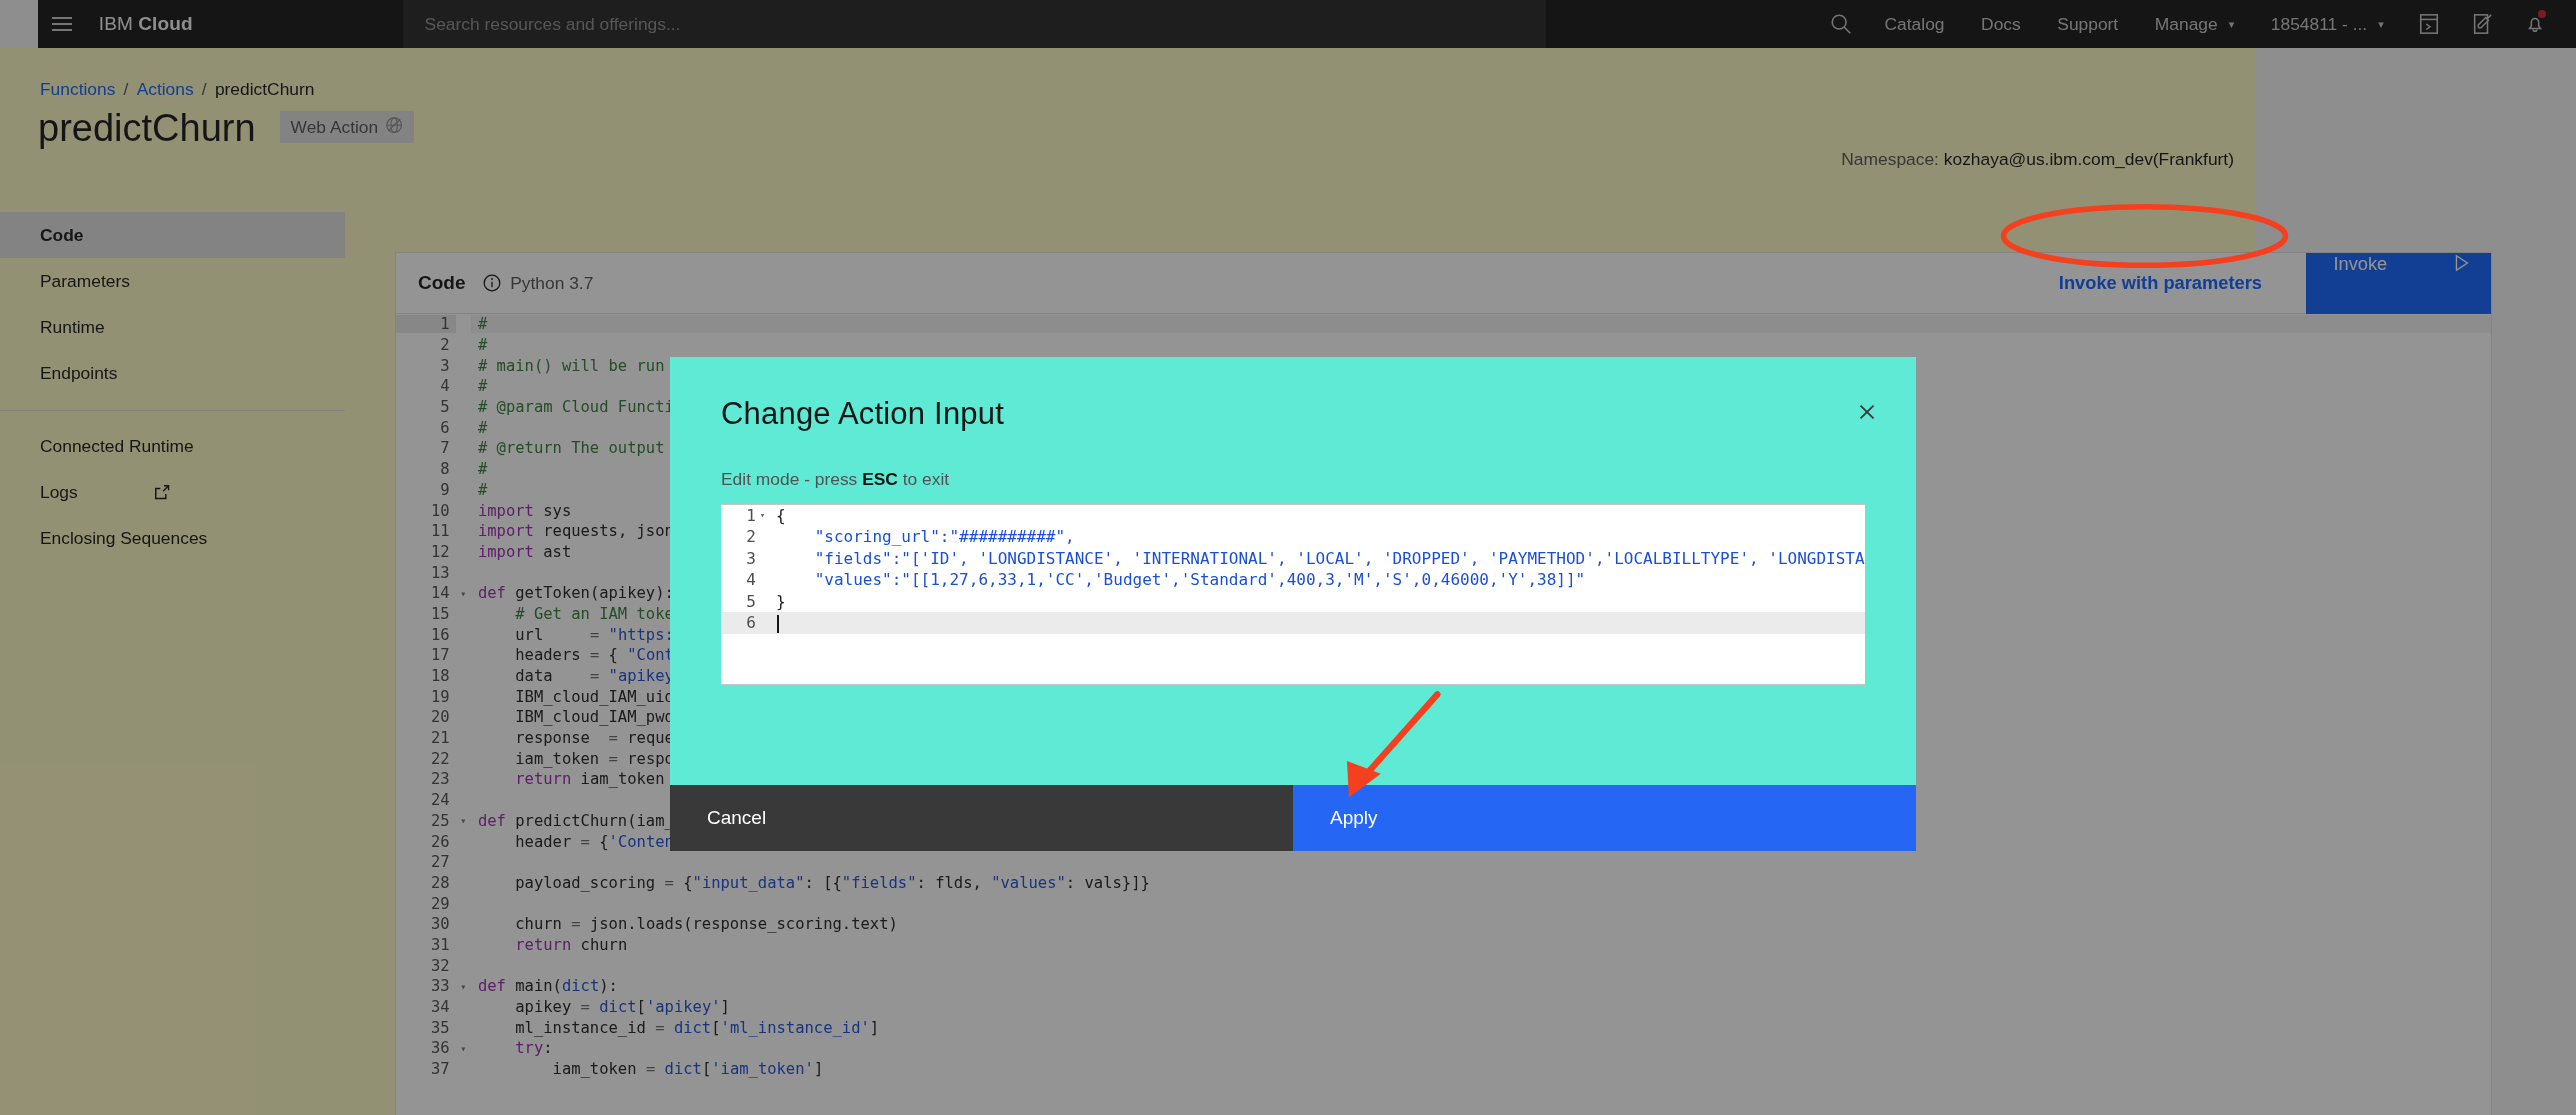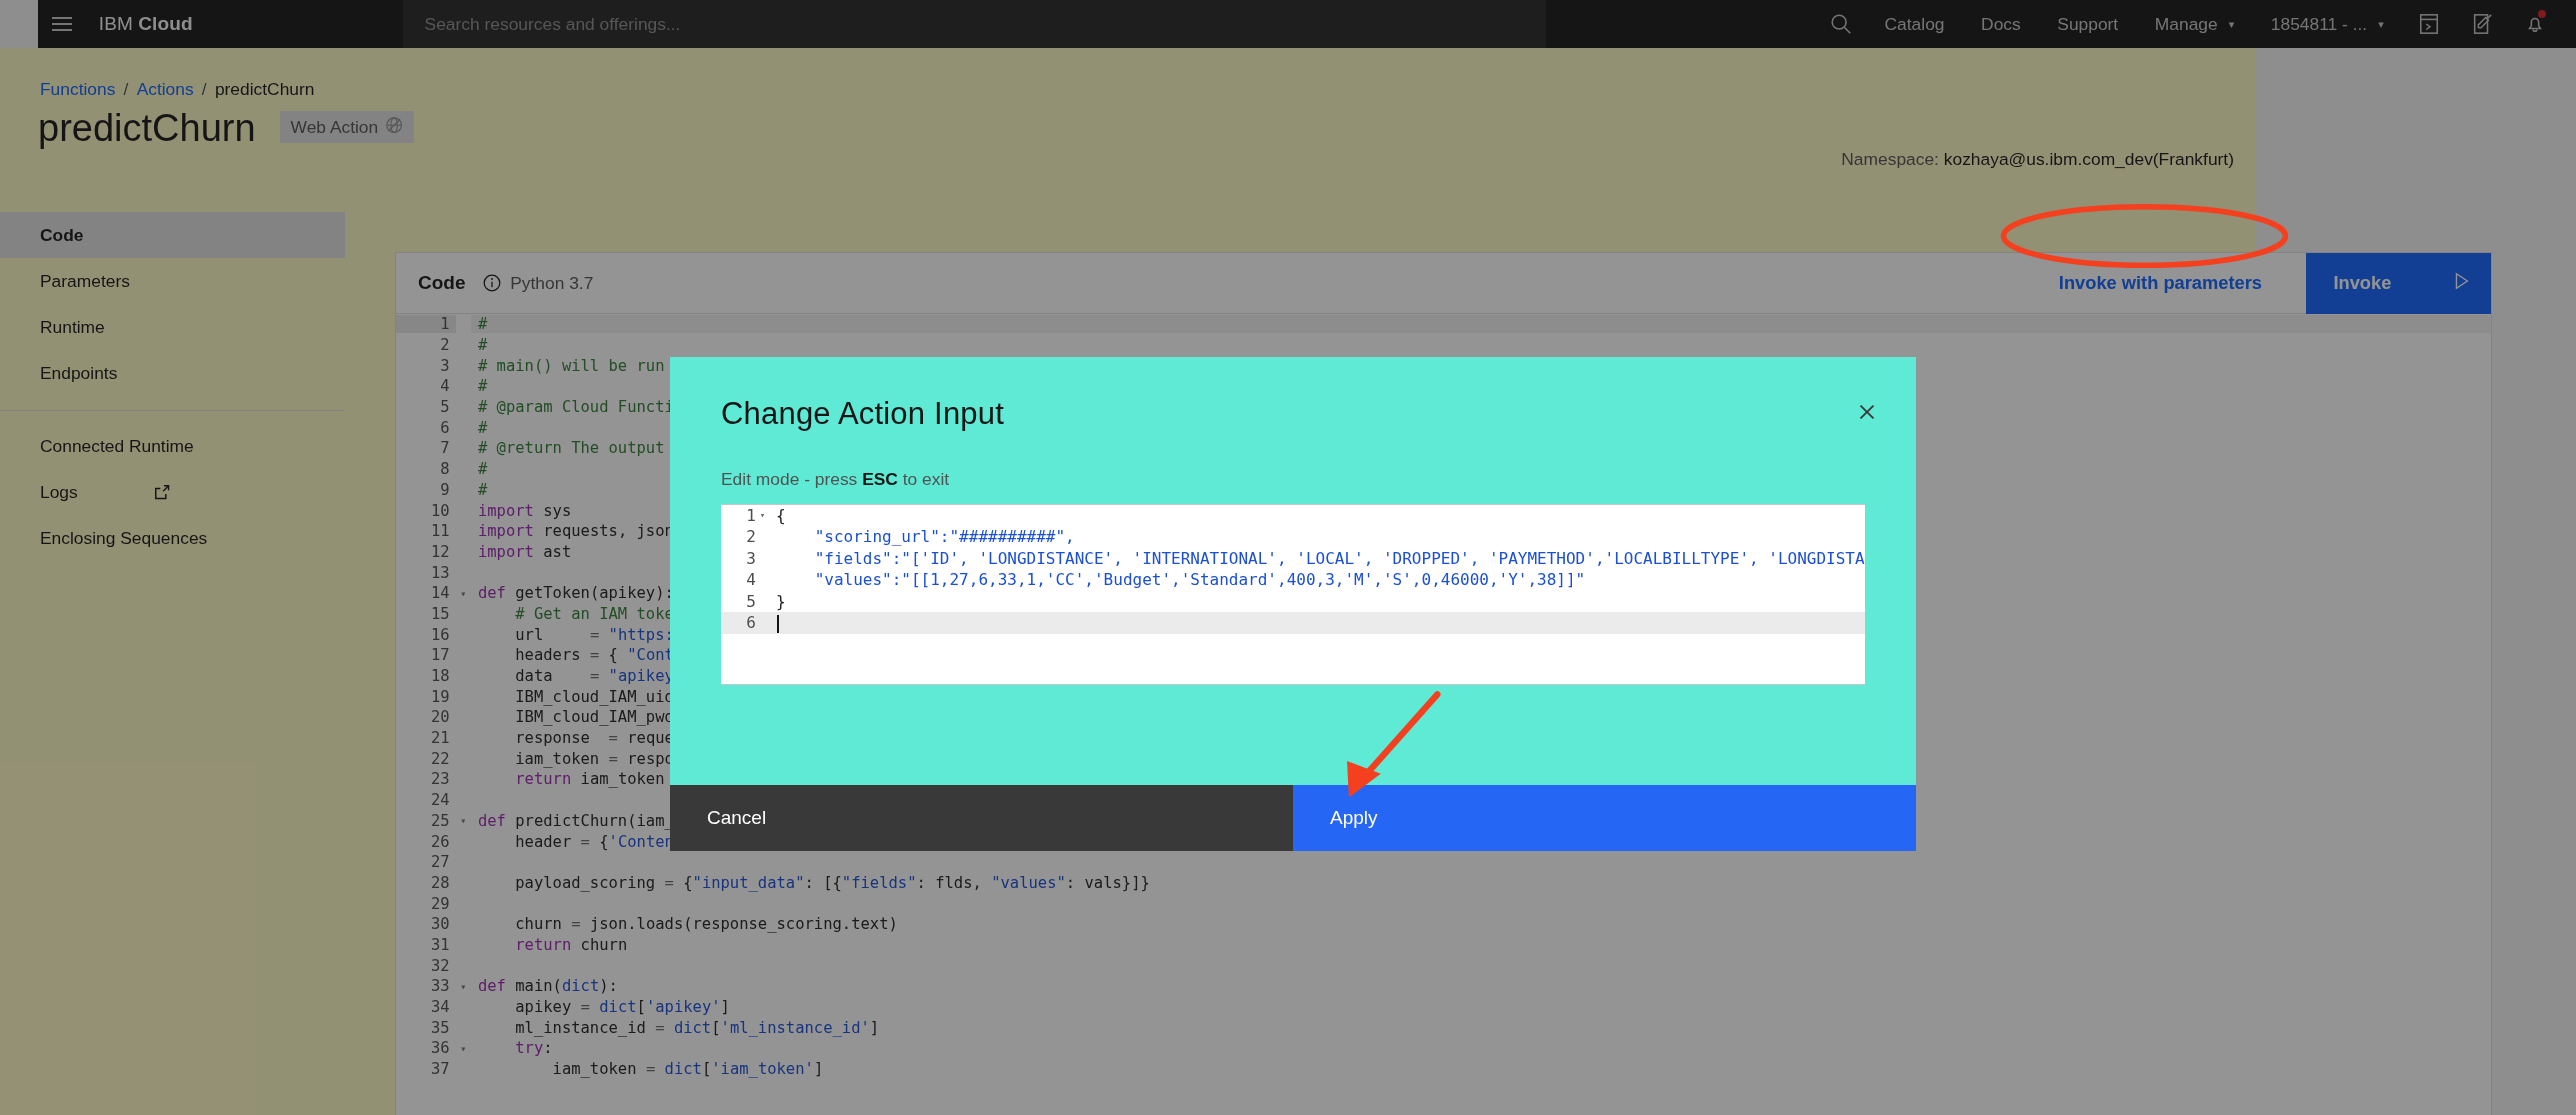--- a/index.html
+++ b/index.html
@@ -87,22 +87,22 @@
   .code-header .ttl { font-size:19px; font-weight:700; color:#161616; }
   .code-header .infoicon { margin-left:16.5px; display:flex; align-items:center; }
   .code-header .runtime { margin-left:8.2px; font-size:17.4px; color:#525252; }
   .code-header .spacer { flex:1; }
   .btn-invokeparams {
     height:61px; display:flex; align-items:center; padding:0 44px;
     color:#0f62fe; font-size:18.3px; font-weight:600; cursor:pointer; white-space:nowrap;
   }
   .btn-invoke {
     height:61px; min-width:185px; background:#0f62fe; color:#ffffff;
-    display:flex; align-items:center; justify-content:space-between;
-    padding:0 20px 0 27.4px; font-size:18.3px; cursor:pointer; gap:42px;font-weight:bold;
+    display:flex; justify-content:space-between;
+    padding:0 20px 0 27.4px; font-size:18.3px; cursor:pointer; gap:42px;
   }
 
   .editor { position:relative; background:#ffffff; height:802px; overflow:hidden; }
   .codeline { display:flex; height:20.7px; align-items:center; font-family:"DejaVu Sans Mono", monospace; font-size:15.5px; }
   .codeline.hl .gut { background:#e8e8e8; }
   .codeline.hl .src { background:#f2f2f2; }
   .gut {
     width:60px; text-align:right; padding-right:6.4px; color:#4d4d4d;
     font-family:"DejaVu Sans Mono", monospace; font-size:15.5px; flex:0 0 60px;
   }

